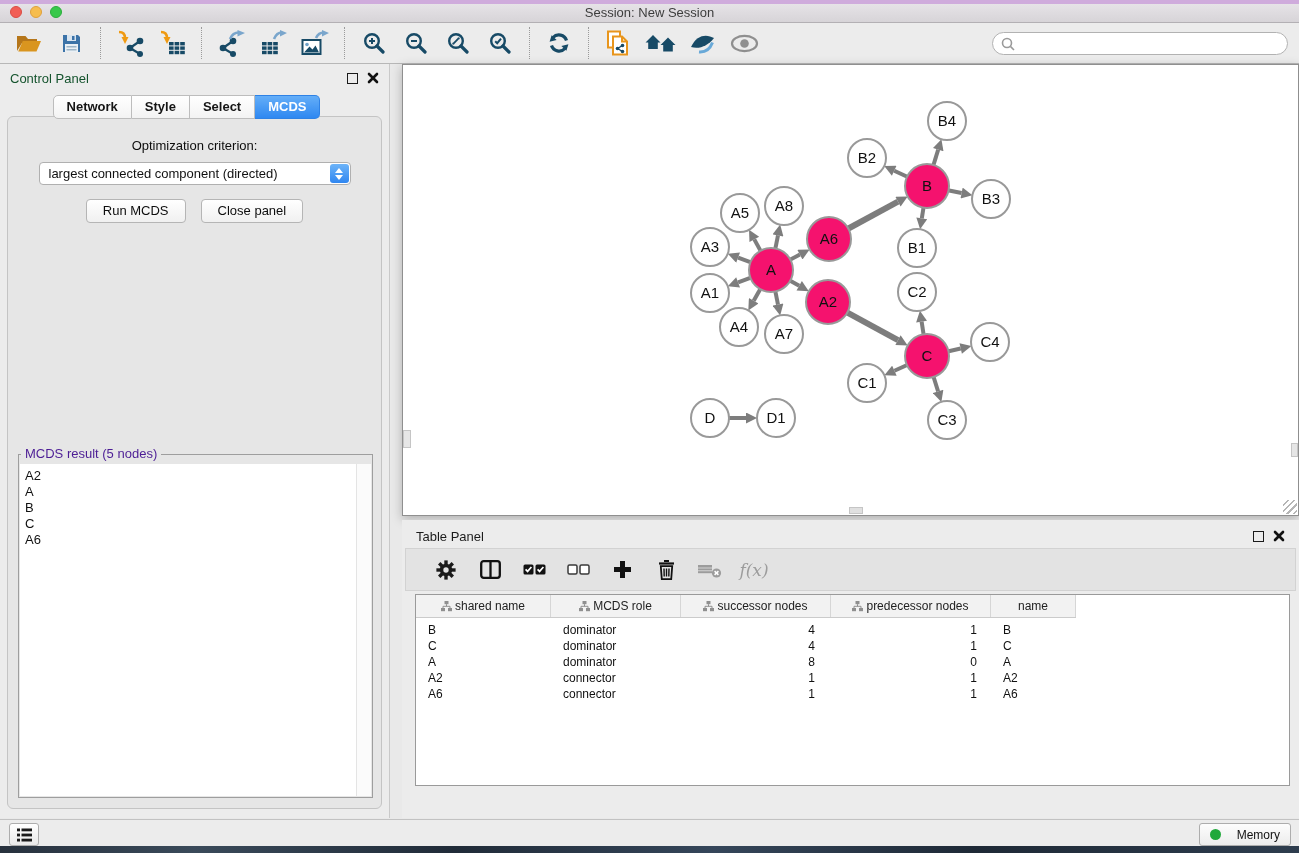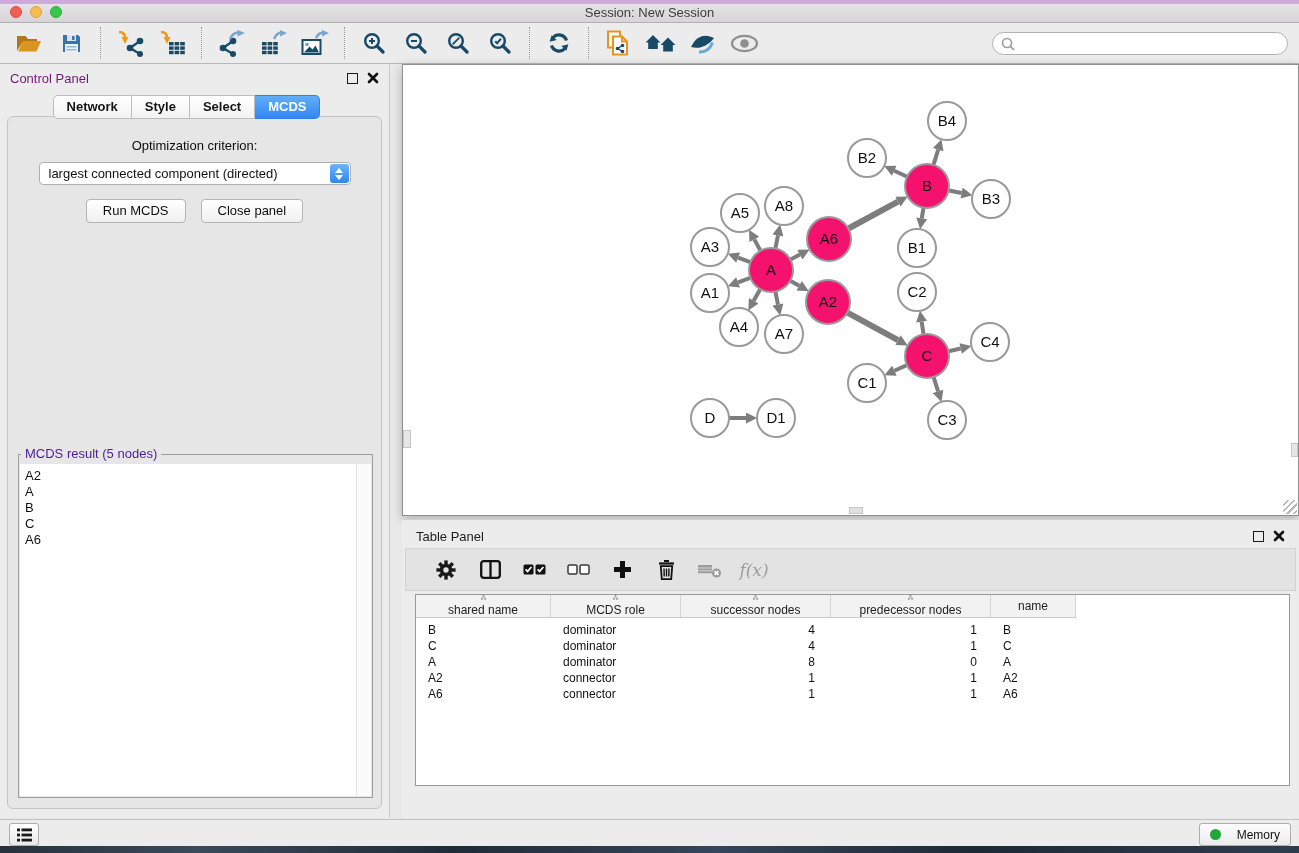--- a/index.html
+++ b/index.html
@@ -27,21 +27,21 @@
   .search-wrap{position:absolute;right:11px;top:9px;width:296px;height:23px;box-sizing:border-box;
     border:1px solid #b2b2b2;border-radius:12px;background:#fff;display:flex;align-items:center;
     gap:5px;padding-left:8px;}
   .search-wrap input{border:none;outline:none;background:transparent;flex:1;font-size:12px;
     font-family:"Liberation Sans",sans-serif;}
 
   
   .control-panel{position:absolute;left:0;top:64px;width:390px;height:754px;background:#ececec;
     border-right:1px solid #c9c9c9;box-sizing:border-box;}
   .cp-header{position:absolute;left:0;top:0;right:0;height:28px;display:flex;align-items:center;
-    padding:0 10px;font-size:13px;color:#701a75;}
+    padding:0 10px;font-size:13px;color:#14532d;}
   .panel-ctrls{margin-left:auto;display:flex;align-items:center;gap:9px;}
   .float-box{width:9px;height:9px;border:1.6px solid #1a1a1a;display:inline-block;}
   .tabs-row{position:absolute;top:31px;left:0;right:16px;display:flex;justify-content:center;z-index:2;}
   .tab{background:linear-gradient(#ffffff,#f3f3f3);border:1px solid #bdbdbd;border-left:none;
     padding:3px 13px 4px;font-size:13px;font-weight:700;color:#151515;}
   .tab:first-child{border-left:1px solid #bdbdbd;border-radius:5px 0 0 5px;}
   .tab:last-child{border-radius:0 5px 5px 0;}
   .tab.active{background:linear-gradient(#64aef8,#2f88f1);border-color:#2f82e5;color:#fff;}
   .cp-body{position:absolute;top:52px;left:7px;right:7px;bottom:9px;background:#e6e6e6;
     border:1px solid #c4c4c4;border-radius:6px;}
@@ -90,21 +90,21 @@
   .tp-header{position:absolute;left:0;top:0;right:0;height:26px;display:flex;align-items:center;
     padding:16px 14px;font-size:13px;color:#1c1c1c;box-sizing:border-box;}
   .tp-toolbar{position:absolute;left:3px;right:3px;top:28px;height:43px;background:#e3e3e3;
     border:1px solid #d2d2d2;box-sizing:border-box;display:flex;align-items:center;padding-left:18px;gap:0;}
   .tp-tool{width:44px;height:36px;display:flex;align-items:center;justify-content:center;}
   .fx{font-family:"DejaVu Serif",serif;font-style:italic;font-size:17px;color:#9c9c9c;}
   .tp-table{position:absolute;left:13px;right:9px;top:74px;height:190px;background:#fff;
     border:1px solid #9a9a9a;overflow:hidden;}
   .thead{display:flex;height:22px;background:#f2f2f2;border-bottom:1px solid #cbcbcb;width:660px;}
   .th{display:flex;align-items:center;justify-content:center;gap:3px;font-size:12px;color:#222;
-    border-right:1px solid #d6d6d6;box-sizing:border-box;flex-direction:column;}
+    border-right:1px solid #d6d6d6;box-sizing:border-box;}
   .trow{display:flex;height:16px;align-items:center;}
   .tcell{font-size:12px;box-sizing:border-box;white-space:nowrap;}
   .c0{width:135px;padding-left:12px;}
   .c1{width:130px;padding-left:12px;}
   .c2{width:150px;text-align:right;padding-right:16px;}
   .c3{width:160px;text-align:right;padding-right:14px;}
   .c4{width:85px;padding-left:12px;}
   .tp-tabs{position:absolute;left:0;right:0;top:270px;display:flex;justify-content:center;}
   .tp-tabs .tab{font-weight:700;font-size:12.5px;padding:3px 14px 4px;}
 

